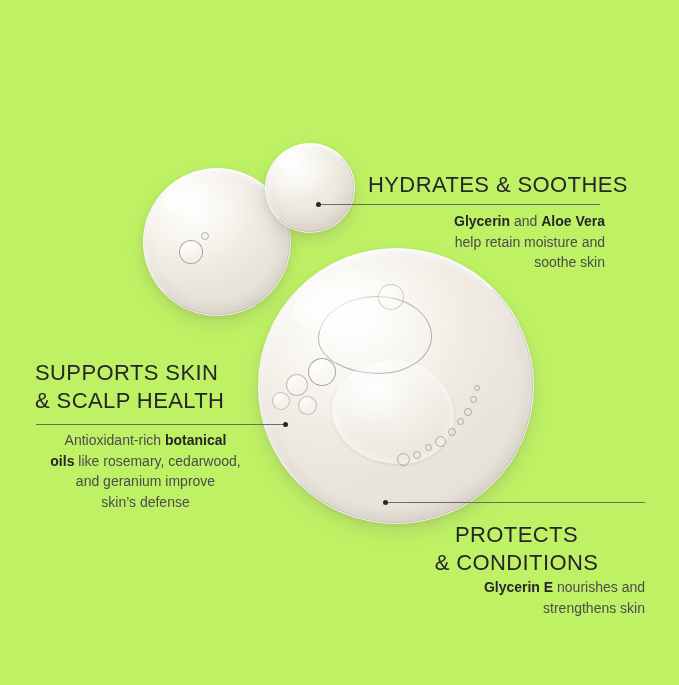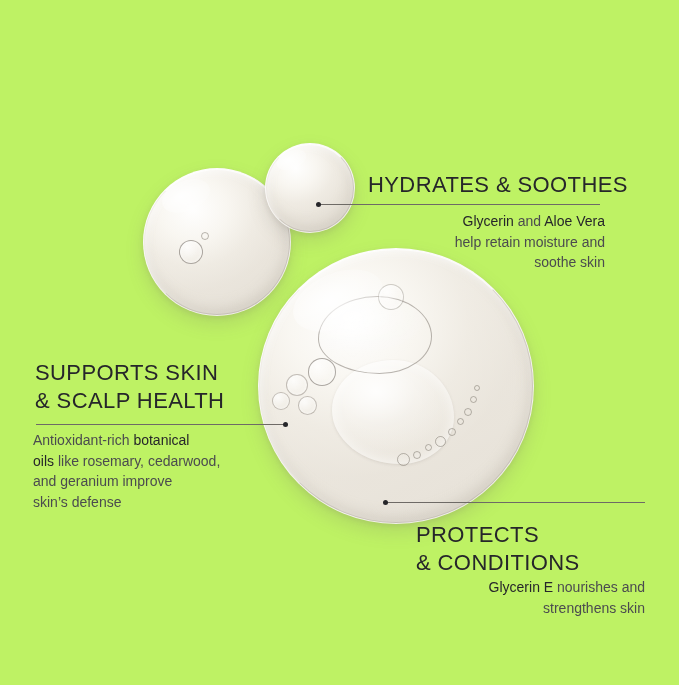--- a/index.html
+++ b/index.html
@@ -127,29 +127,29 @@
     font-weight: 400;
     white-space: pre-line;
   }
   .body {
     position: absolute;
     color: #4b4b4f;
     font-size: 14px;
     line-height: 20.5px;
     font-weight: 400;
   }
-  .body b { color: #26262a; font-weight: 400; }
+  .body b { color: #26262a; font-weight: 700; }
 
   #hs-headline { left: 368px; top: 171px; }
   #hs-body     { left: 345px; top: 211px; width: 260px; text-align: right; }
 
   #ss-headline { left: 35px;  top: 359px; }
-  #ss-body     { left: 33px;  top: 430px; width: 225px; text-align: left; }
-
-  #pc-headline { left: 416px; top: 521px; width: 225px; text-align: left; }
+  #ss-body     { left: 33px;  top: 430px; width: 225px; text-align: center; }
+
+  #pc-headline { left: 404px; top: 521px; width: 225px; text-align: center; }
   #pc-body     { left: 400px; top: 577px; width: 245px; text-align: right; }
 </style>
 </head>
 <body>
 
 <div id="canvas" style="background: #bef264;">
 
   <div class="blob" id="blob-medium">
     <div class="ring" style="left:36px; top:72px; width:22px; height:22px;"></div>
     <div class="micro" style="left:58px; top:64px; width:6px; height:6px;"></div>

